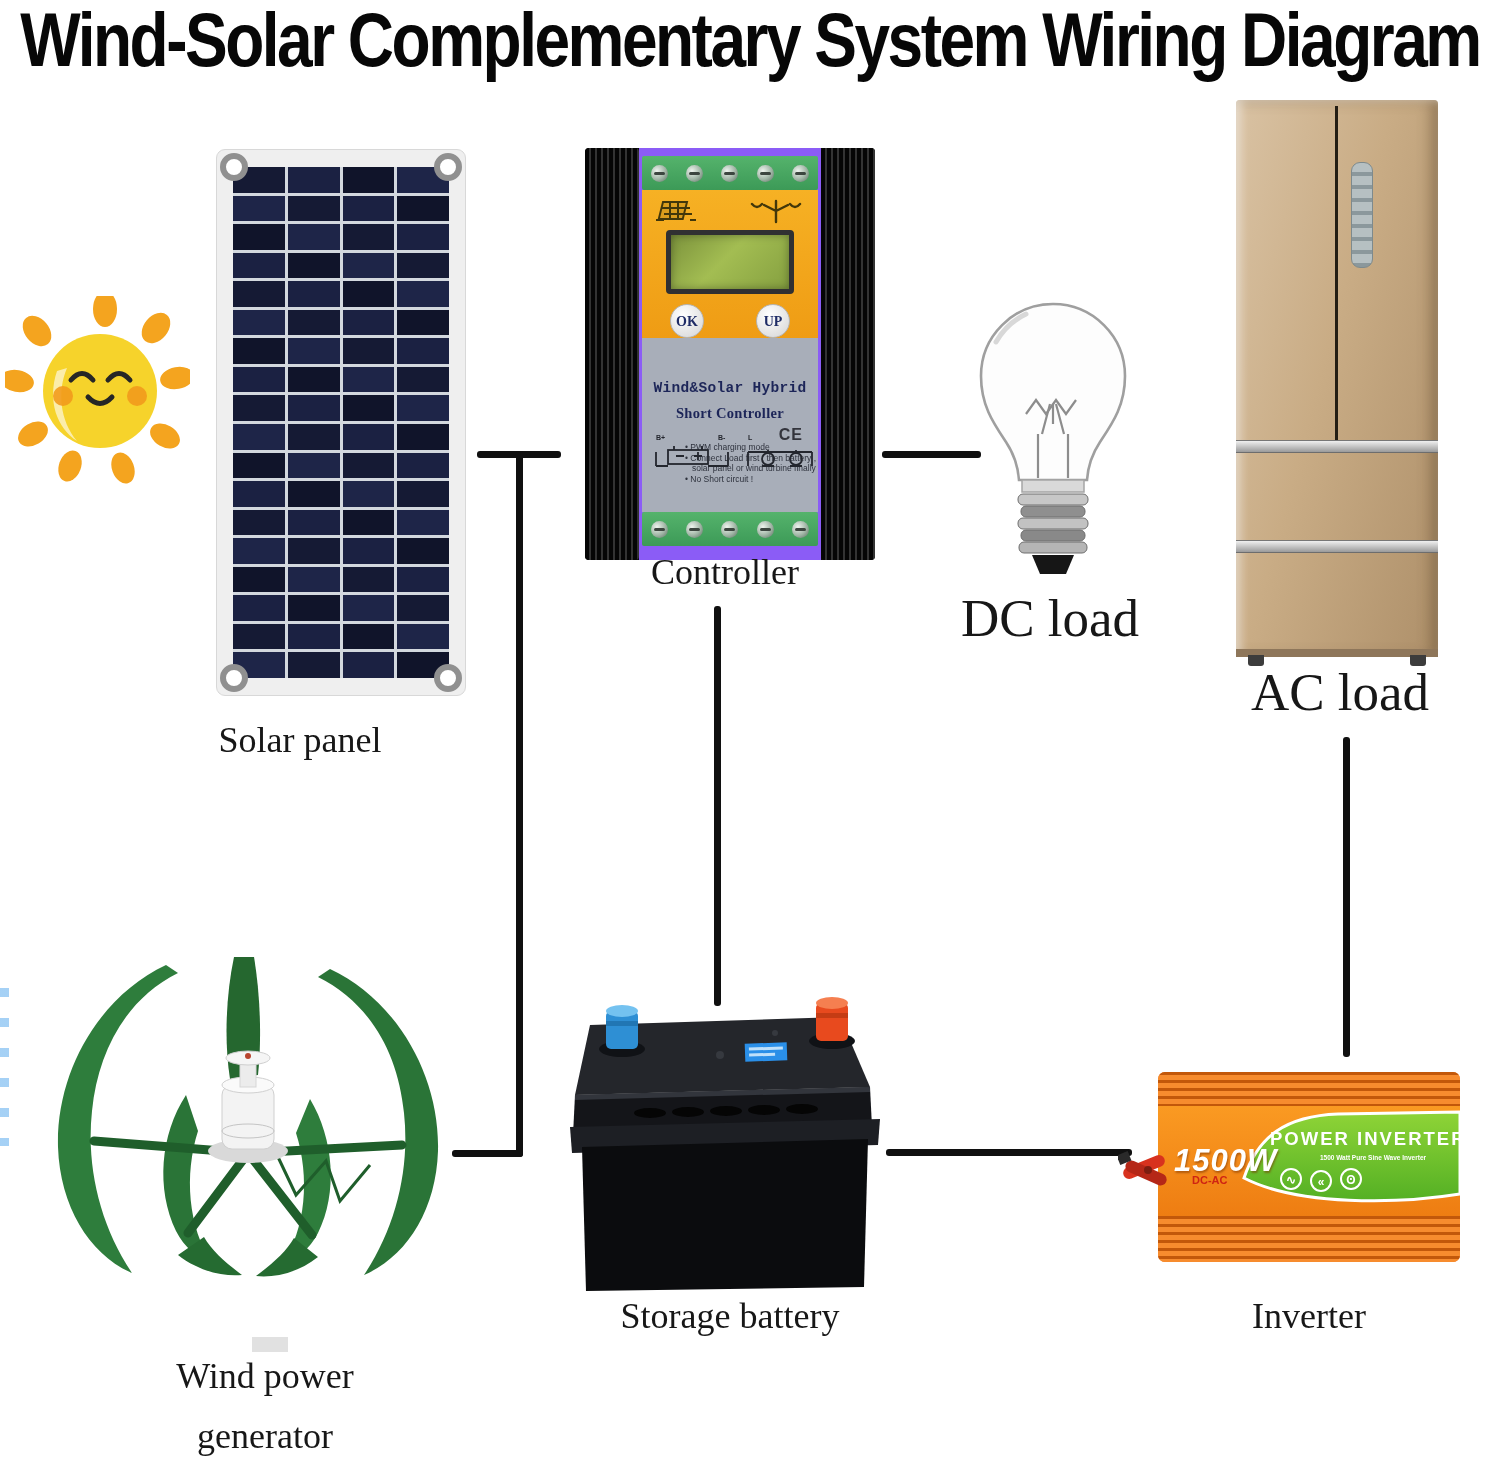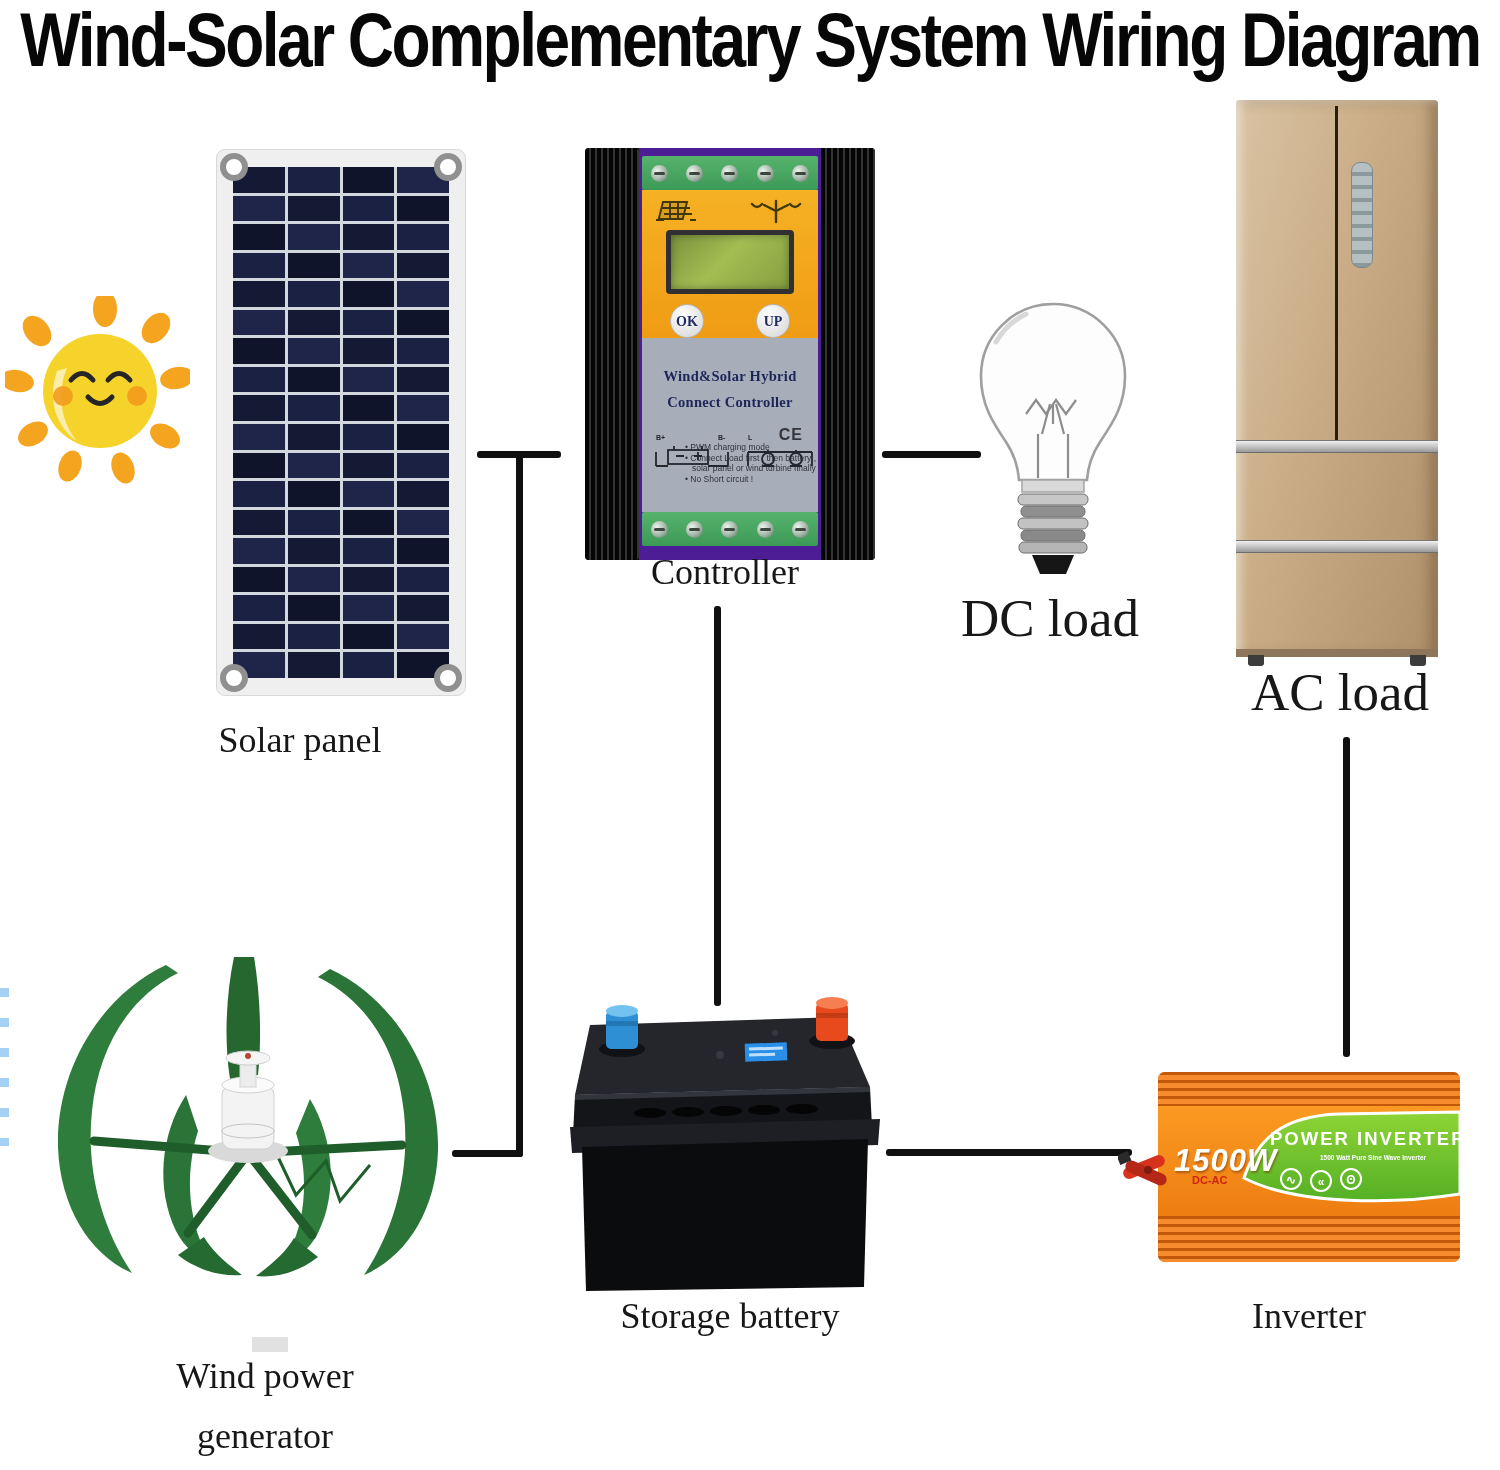--- a/index.html
+++ b/index.html
@@ -18,21 +18,21 @@
   .panel-cells{position:absolute;left:16px;right:16px;top:17px;bottom:17px;background:#d3d8de;
          display:grid;grid-template-columns:repeat(4,1fr);grid-auto-rows:1fr;gap:3px;}
   .cell{width:100%;height:100%;}
   .eyelet{position:absolute;width:28px;height:28px;border-radius:50%;border:6px solid #909090;
          background:#ffffff;box-sizing:border-box;}
 
   
   .ctrl{position:absolute;left:585px;top:148px;width:290px;height:412px;background:#0c0c0c;border-radius:4px;}
   .fins{position:absolute;top:0;bottom:0;width:54px;
         background:repeating-linear-gradient(90deg,#050505 0 4px,#333333 4px 6px);border-radius:4px;}
-  .ctrl-core{position:absolute;left:54px;right:54px;top:0;bottom:0;background:#4c1d95;}
+  .ctrl-core{position:absolute;left:54px;right:54px;top:0;bottom:0;background:#8b5cf6;}
   .terminal-strip{position:absolute;left:3px;right:3px;height:34px;background:linear-gradient(#55b36c,#3c9a57);
         border-radius:2px;display:flex;align-items:center;justify-content:space-around;}
   .screw{width:17px;height:17px;border-radius:50%;
         background:radial-gradient(circle at 35% 35%,#eef4ee,#9fb4a4 55%,#57695d);position:relative;}
   .screw::after{content:"";position:absolute;left:3px;top:7px;width:11px;height:3px;background:#3c463f;border-radius:2px;}
   .ctrl-orange{position:absolute;left:3px;right:3px;top:42px;height:148px;
         background:linear-gradient(#f6b124,#ef9c14);}
   .lcd{position:absolute;left:50%;top:40px;transform:translateX(-50%);width:118px;height:54px;
         background:linear-gradient(135deg,#7b923c,#a3bd52 45%,#85a040);border:5px solid #303032;border-radius:4px;
         box-shadow:inset 0 0 8px rgba(0,0,0,.35);}
@@ -222,22 +222,22 @@
           <g stroke="#42370a" stroke-width="2.4" fill="none" stroke-linecap="round">
             <path d="M26,14 L26,24 M26,13 L14,7 M26,13 L38,7 M26,13 L26,3"></path>
             <path d="M2,6 q5,6 10,0 M40,6 q5,6 10,0"></path>
           </g>
         </svg>
         <div class="lcd"></div>
         <div class="ctrl-btn" style="left:28px;top:114px;">OK</div>
         <div class="ctrl-btn" style="right:28px;top:114px;">UP</div>
       </div>
       <div class="ctrl-gray">
-        <div class="ctrl-tline" style="margin-top:30px;">Wind&amp;Solar Hybrid</div>
-        <div class="ctrl-tline" style="margin-top:9px;">Connect Controller</div>
+        <div class="ctrl-tline" style="margin-top:42px;font-family:Liberation Mono, monospace;">Wind&amp;Solar Hybrid</div>
+        <div class="ctrl-tline" style="margin-top:9px;">Short Controller</div>
         <div class="ce">CE</div>
         <div class="feat">
           <div class="b">PWM charging mode</div>
           <div class="b">Connect Load first , then battery ,</div>
           <div class="nb">solar panel or wind turbine finally</div>
           <div class="b">No Short circuit !</div>
         </div>
         <div class="ctrl-glyphrow">
           <span style="position:absolute;left:4px;top:0;">B+</span>
           <span style="position:absolute;left:66px;top:0;">B-</span>

